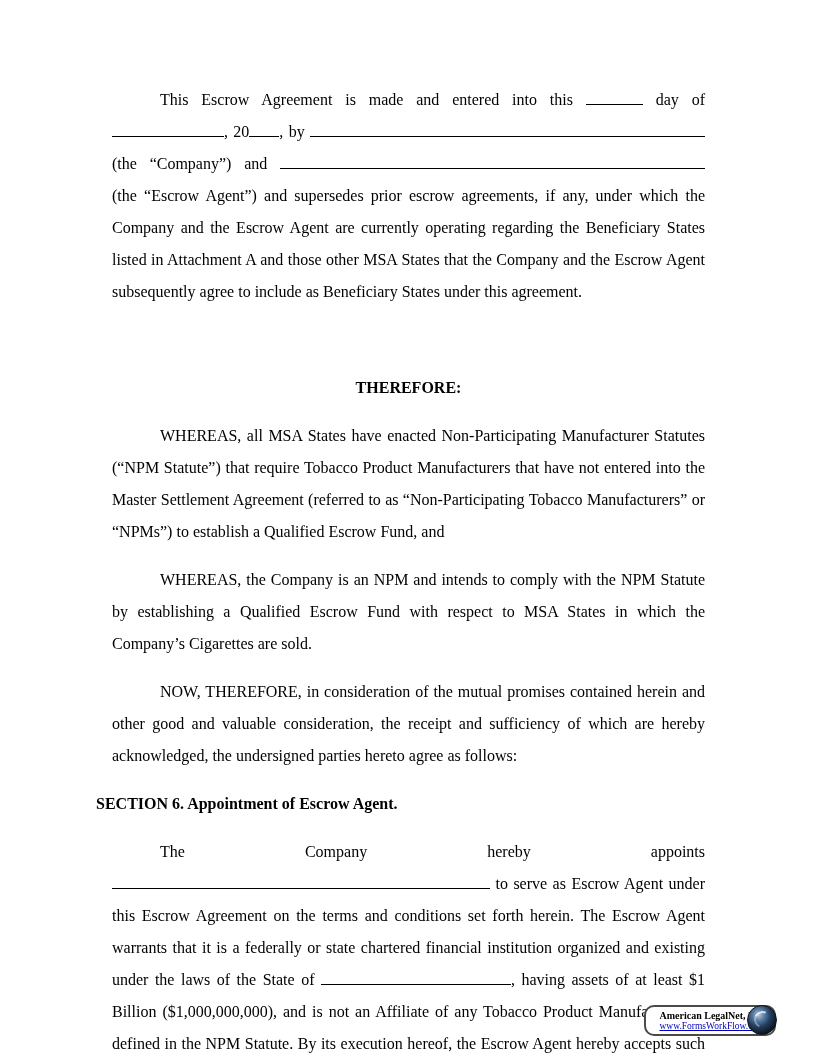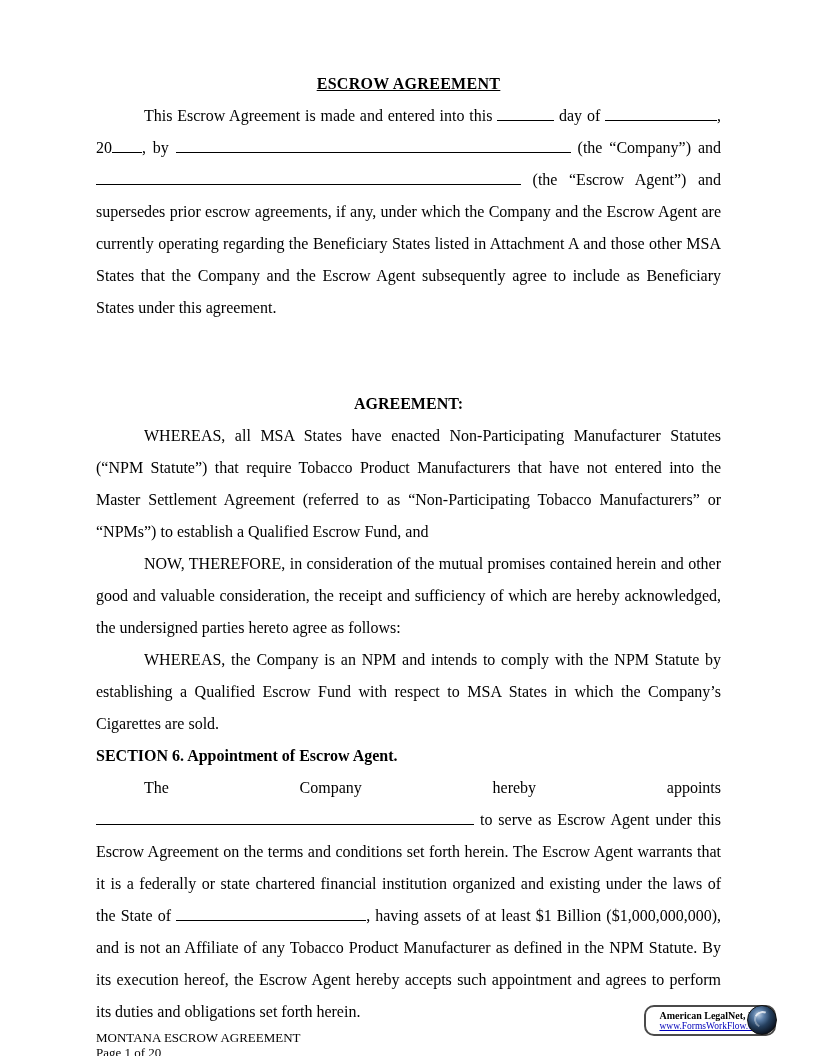--- a/index.html
+++ b/index.html
@@ -18,21 +18,21 @@
   .title {
     font-size: 16px;
     font-weight: bold;
     text-align: center;
     text-decoration: underline;
     line-height: 32px;
     margin: 0;
     letter-spacing: 0.3px;
   }
   p.body-para {
-    margin: 0;
+    margin: 16px;
     line-height: 32px;
     text-align: justify;
   }
   p.indent { text-indent: 48px; }
   .witnesseth {
     margin: 64px 0 0 0;
     line-height: 32px;
     text-align: center;
     font-weight: bold;
     font-size: 16px;
@@ -115,31 +115,30 @@
     border-right: 2px solid transparent;
     transform: rotate(-20deg);
   }
   b { font-weight: normal; }
 </style>
 </head>
 <body>
 
 <div class="page">
 
-  <h1 class="title">ESCROW AGREEMENT</h1>
 
   <p class="body-para indent"><span>This Escrow Agreement is made and entered into this </span><span class="blank w-day"></span><span> day of </span><span class="blank w-month"></span><span>, 20</span><span class="blank w-year"></span><span>, by </span><span class="blank w-company"></span><span> (the “Company”) and </span><span class="blank w-agent"></span><span> (the “Escrow Agent”) and supersedes prior escrow agreements, if any, under which the Company and the Escrow Agent are currently operating regarding the Beneficiary States listed in Attachment A and those other MSA States that the Company and the Escrow Agent subsequently agree to include as Beneficiary States under this agreement.</span></p>
 
-  <p class="witnesseth">AGREEMENT:</p>
+  <p class="witnesseth">THEREFORE:</p>
 
   <p class="body-para indent"><b>WHEREAS,</b><span> all MSA States have enacted Non-Participating Manufacturer Statutes (“NPM Statute”) that require Tobacco Product Manufacturers that have not entered into the Master Settlement Agreement (referred to as “Non-Participating Tobacco Manufacturers” or “NPMs”) to establish a Qualified Escrow Fund, and</span></p>
 
+  <p class="body-para indent"><b>WHEREAS,</b><span> the Company is an NPM and intends to comply with the NPM Statute by establishing a Qualified Escrow Fund with respect to MSA States in which the Company’s Cigarettes are sold.</span></p>
+
   <p class="body-para indent"><b>NOW, THEREFORE,</b><span> in consideration of the mutual promises contained herein and other good and valuable consideration, the receipt and sufficiency of which are hereby acknowledged, the undersigned parties hereto agree as follows:</span></p>
-
-  <p class="body-para indent"><b>WHEREAS,</b><span> the Company is an NPM and intends to comply with the NPM Statute by establishing a Qualified Escrow Fund with respect to MSA States in which the Company’s Cigarettes are sold.</span></p>
 
   <p class="section-heading">SECTION 6.  Appointment of Escrow Agent.</p>
 
   <p class="body-para indent"><span>The Company hereby appoints </span><span class="blank w-appoint"></span><span> to serve as Escrow Agent under this Escrow Agreement on the terms and conditions set forth herein.  The Escrow Agent warrants that it is a federally or state chartered financial institution organized and existing under the laws of the State of </span><span class="blank w-state"></span><span>, having assets of at least $1 Billion ($1,000,000,000), and is not an Affiliate of any Tobacco Product Manufacturer as defined in the NPM Statute.  By its execution hereof, the Escrow Agent hereby accepts such appointment and agrees to perform its duties and obligations set forth herein.</span></p>
 
   <div class="footer">
     <div class="doc-name">MONTANA ESCROW AGREEMENT</div>
     <div>Page 1 of 20</div>
 
   </div>

